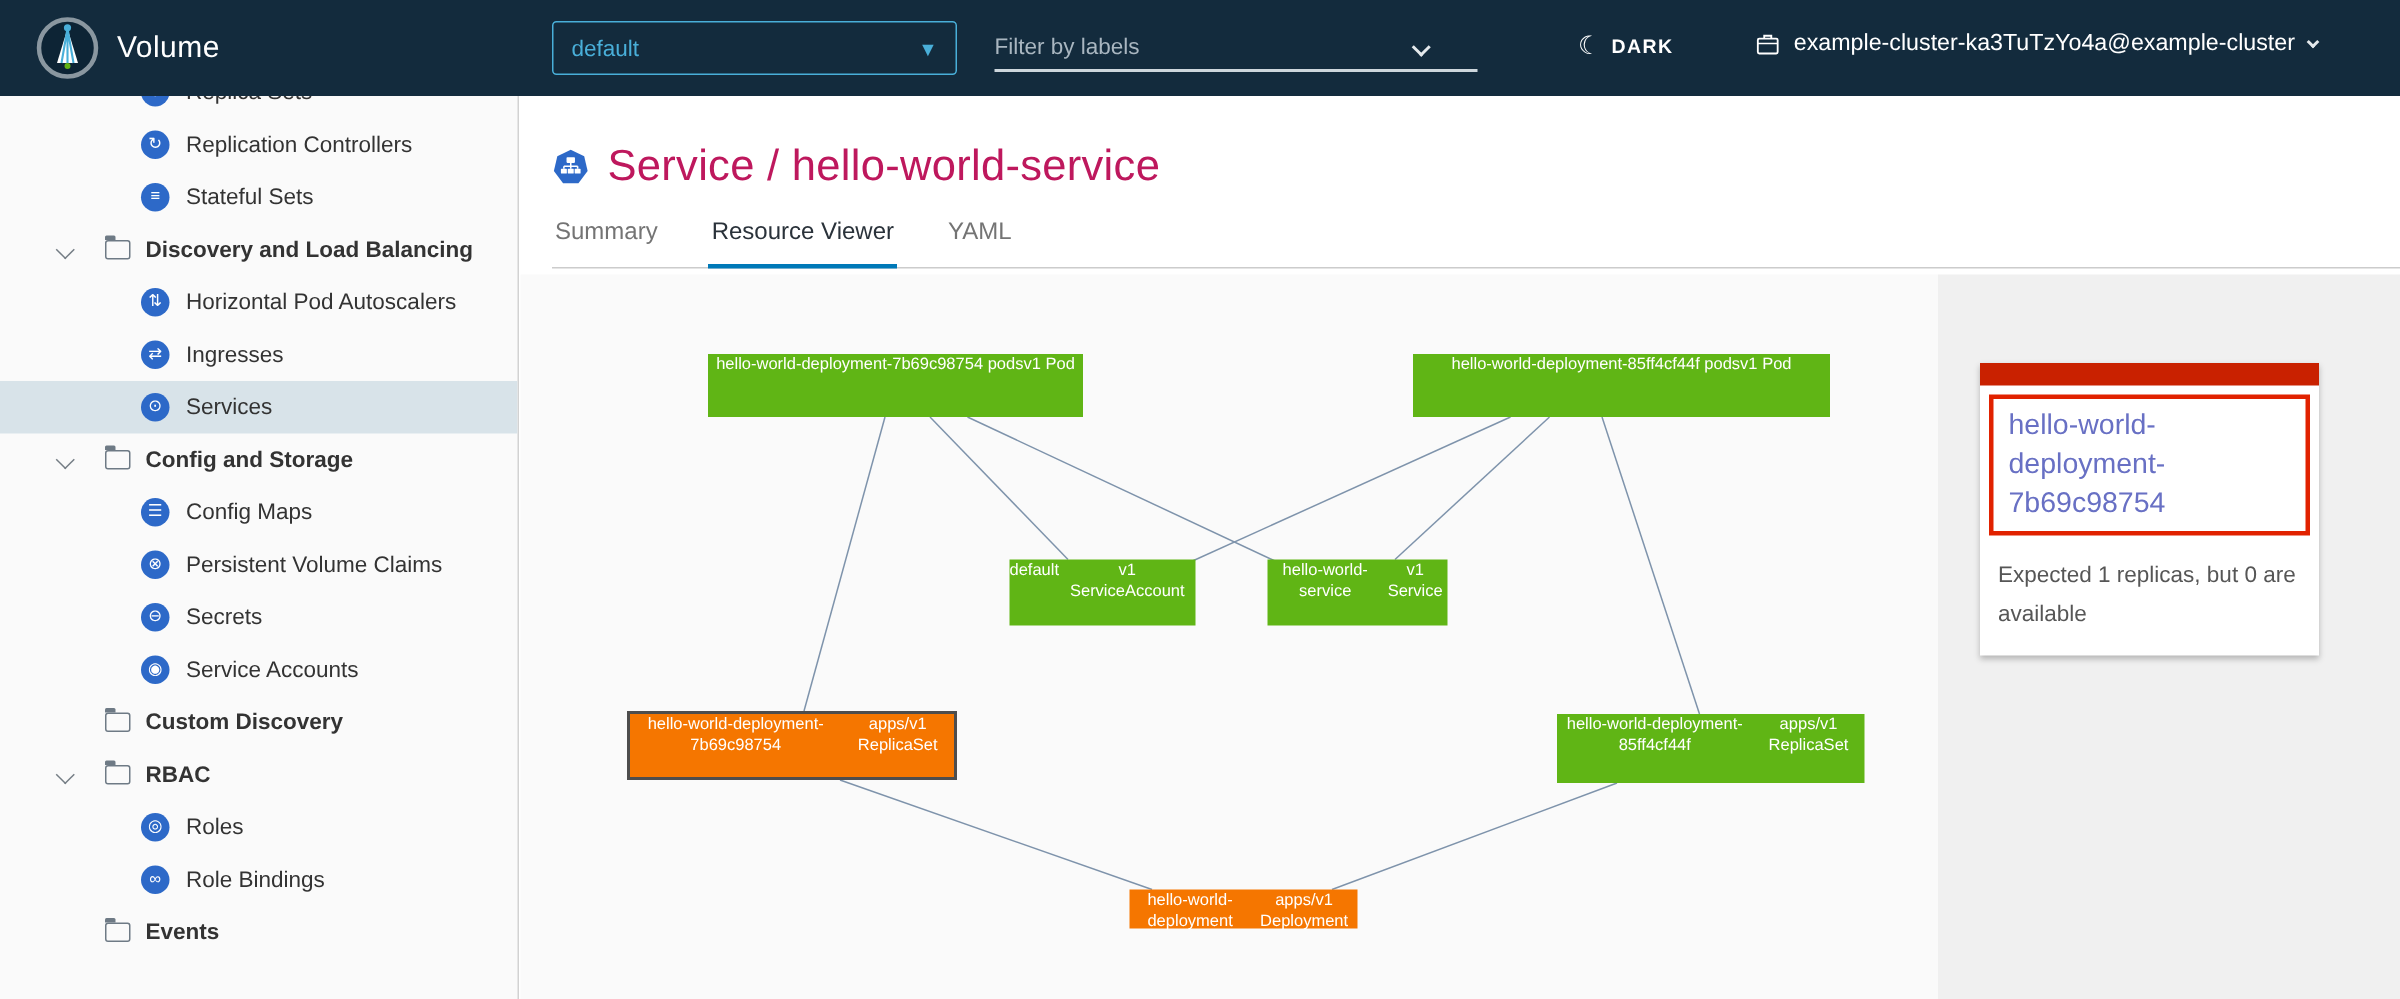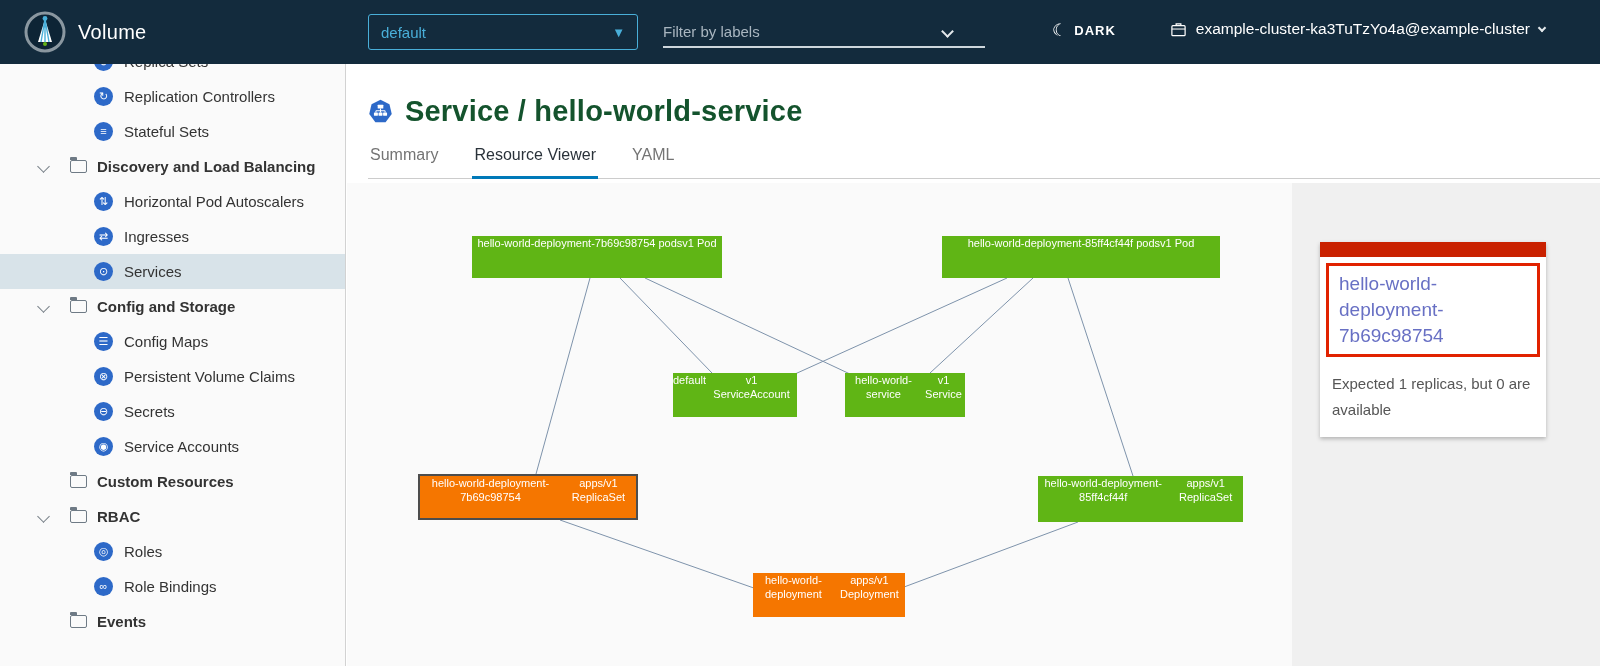--- a/index.html
+++ b/index.html
@@ -49,21 +49,21 @@
   .chev-ico.hidden::before { display:none; }
   .folder-ico { margin-left:20px; width:17px; height:13px; border:1.6px solid #6e7a85;
                 border-radius:2px; position:relative; flex:0 0 auto; }
   .folder-ico::before { content:""; position:absolute; left:-1px; top:-4px; width:7px; height:2.5px;
                         background:#6e7a85; border-radius:1px 1px 0 0; }
 
   
   .content { position:absolute; left:347px; top:64px; right:0; bottom:0; background:#fff; }
   .title-row { display:flex; align-items:center; padding:31px 0 0 21px; }
   .title-row svg { flex:0 0 auto; }
-  .page-title { font-size:29px; color:#14532d; font-weight:700; margin-left:12px; letter-spacing:.2px; }
+  .page-title { font-size:29px; color:#be185d; font-weight:400; margin-left:12px; letter-spacing:.2px; }
   .tabs { display:flex; margin:18px 0 0 21px; border-bottom:1px solid #ccc; }
   .tab { font-size:16px; color:#747474; padding:0 2px 12px 2px; margin-right:32px; cursor:pointer; }
   .tab.active { color:#2a323a; border-bottom:3px solid #0079b8; margin-bottom:-1px; }
   .body-row { position:absolute; left:0; top:119px; right:0; bottom:0; display:flex; }
   .graph-area { position:relative; width:945px; background:#fafafa; flex:0 0 auto; }
   .edges { position:absolute; left:0; top:0; }
   .node { position:absolute; color:#fff; font-size:11px; line-height:14px; text-align:center;
           display:flex; flex-direction:row; justify-content:center; cursor:pointer; }
   .node.ok { background:#60b515; }
   .node.warn { background:#f57600; }
@@ -165,21 +165,21 @@
       <i class="sicon">⊖</i>
       <span class="slabel">Secrets</span>
     </div>
     <div class="srow">
       <i class="sicon">◉</i>
       <span class="slabel">Service Accounts</span>
     </div>
     <div class="srow group">
       <span class="chev-ico hidden"></span>
       <span class="folder-ico"></span>
-      <span class="slabel">Custom Resources</span>
+      <span class="slabel">Custom Discovery</span>
     </div>
     <div class="srow group">
       <span class="chev-ico"></span>
       <span class="folder-ico"></span>
       <span class="slabel">RBAC</span>
     </div>
     <div class="srow">
       <i class="sicon">◎</i>
       <span class="slabel">Roles</span>
     </div>
@@ -245,21 +245,21 @@
         <div>v1 Service</div>
       </div>
       <div class="node warn sel" style="left:71px; top:291px; width:220px; height:46px">
         <div>hello-world-deployment-7b69c98754</div>
         <div>apps/v1 ReplicaSet</div>
       </div>
       <div class="node ok" style="left:691px; top:293px; width:205px; height:46px">
         <div>hello-world-deployment-85ff4cf44f</div>
         <div>apps/v1 ReplicaSet</div>
       </div>
-      <div class="node warn" style="left:406px; top:390px; width:152px; height:44px">
+      <div class="node warn" style="left:406px; top:410px; width:152px; height:26px">
         <div>hello-world-deployment</div>
         <div>apps/v1 Deployment</div>
       </div>
     </div>
 
     <div class="panel">
       <div class="card">
         <div class="card-status-bar"></div>
         <div class="card-title-box">
           <div class="card-title">hello-world-deployment-7b69c98754</div>

